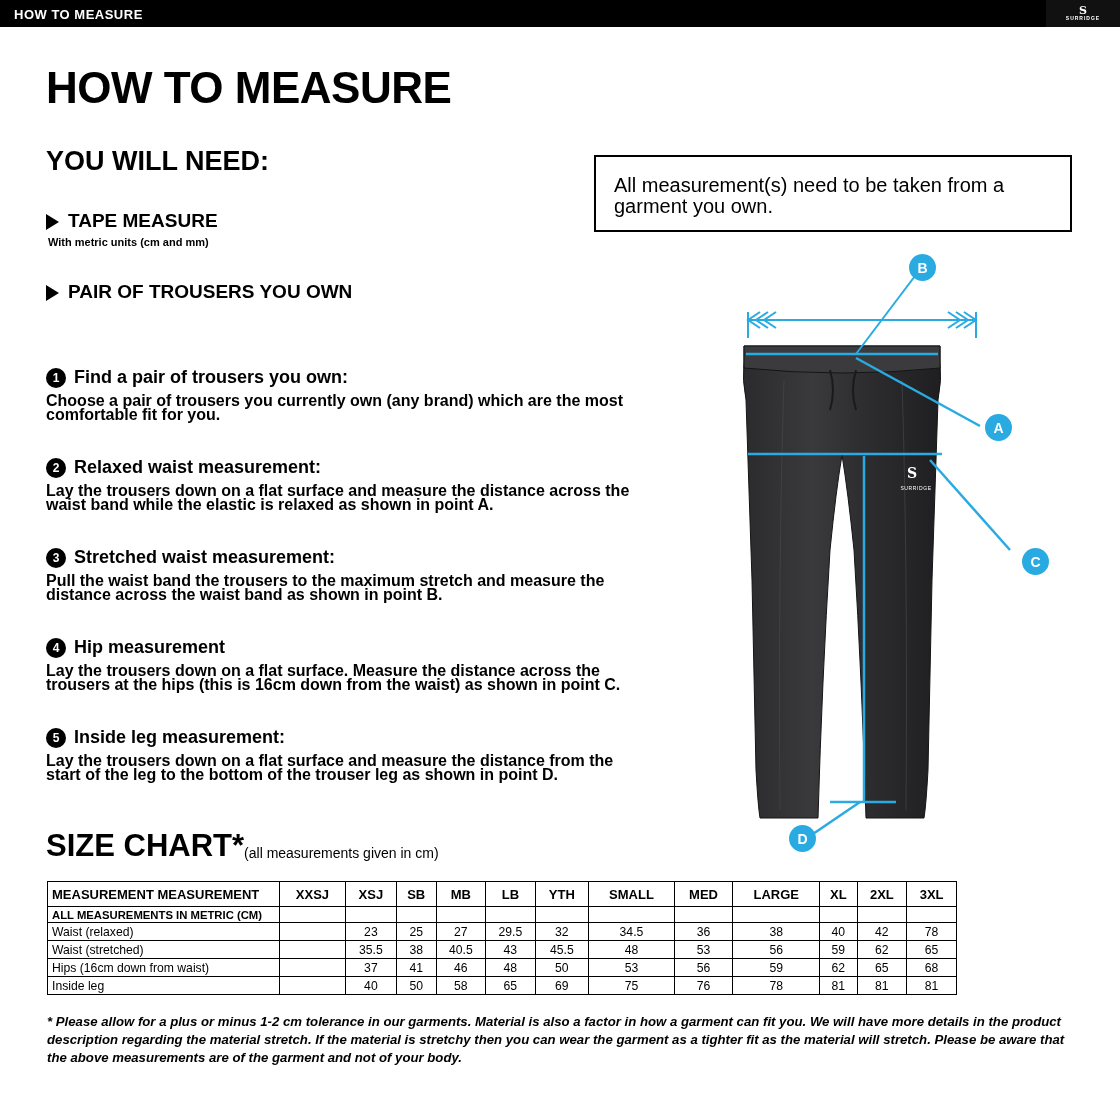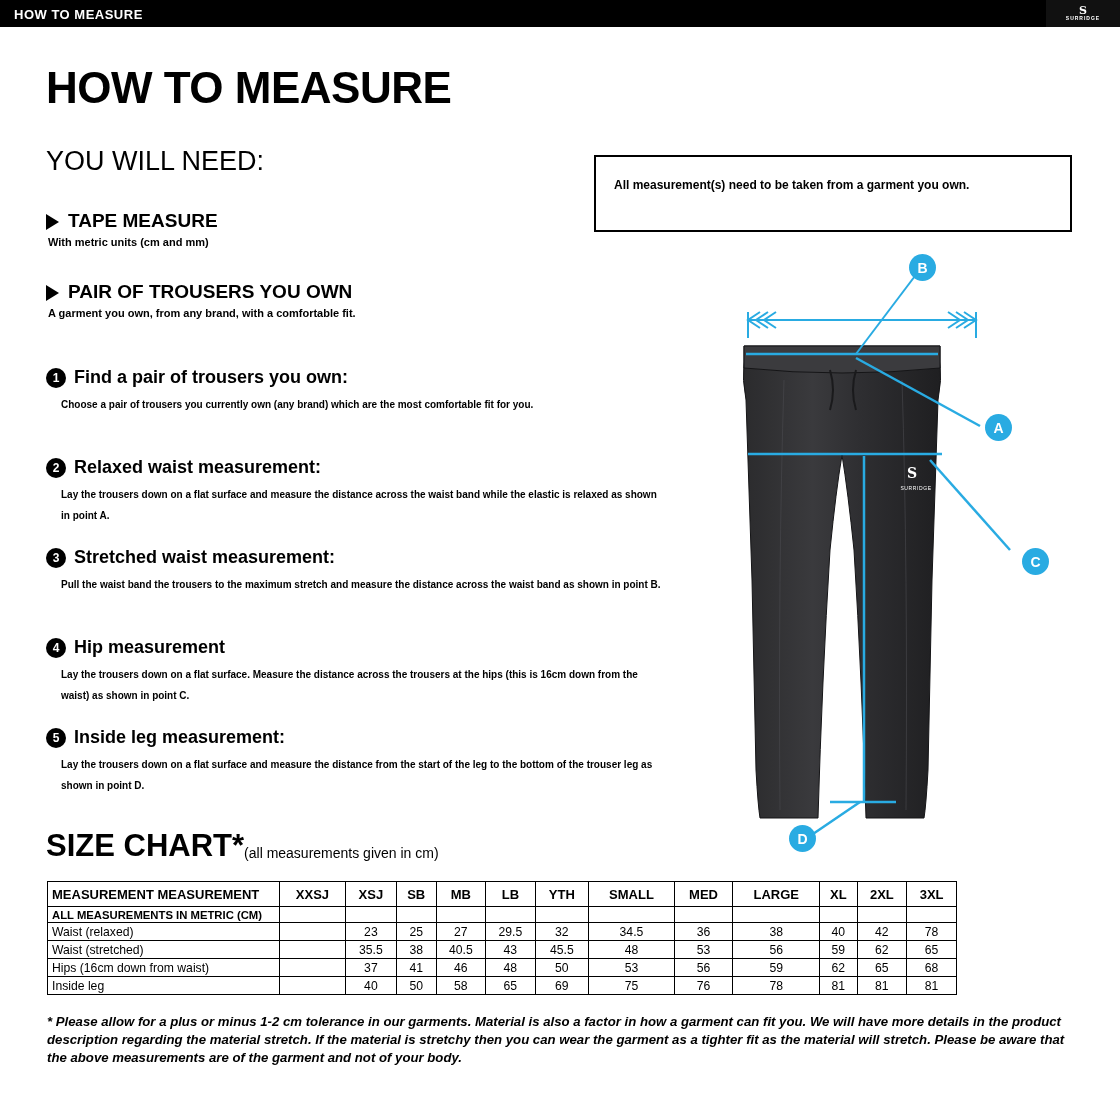--- a/index.html
+++ b/index.html
@@ -58,34 +58,34 @@
     position: absolute;
     left: 46px; top: 63px;
     font-size: 44px;
     font-weight: bold;
     letter-spacing: -0.5px;
   }
   .h2 {
     position: absolute;
     left: 46px; top: 146px;
     font-size: 27px;
-    font-weight: normal;
+    font-weight: bold;
   }
 
   
   .callout {
     position: absolute;
     left: 594px; top: 155px;
     width: 478px; height: 77px;
     border: 2px solid #000000;
     padding: 18px 18px 0 18px;
   }
   .callout-text {
-    font-size: 12px;
-    font-weight: bold;
+    font-size: 20px;
+    font-weight: normal;
     line-height: 21px;
   }
 
   
   .need { position: absolute; }
   .need .tri {
     position: absolute;
     left: 0; top: 4px;
     width: 0; height: 0;
     border-left: 13px solid #000;
@@ -124,25 +124,24 @@
   .step .step-title {
     position: absolute;
     left: 28px; top: 0;
     font-size: 18px;
     font-weight: bold;
     white-space: nowrap;
   }
   .step .step-body {
     position: absolute;
     left: 0; top: 25px;
-    font-size: 10px;
-    font-weight: bold;
-    line-height: 21px;
+    font-size: 16px;
+    font-weight: bold;
+    line-height: 14px;
     width: 600px;
-    margin-left: 15px;
   }
 
   
   .sizechart-head {
     position: absolute;
     left: 46px; top: 828px;
   }
   .sizechart-title {
     font-size: 31px;
     font-weight: bold;
@@ -236,21 +235,20 @@
 
 <div class="need" style="left:46px; top:210px; width:520px; height:46px;">
   <span class="tri"></span>
   <div class="need-title">TAPE MEASURE</div>
   <div class="need-sub">With metric units (cm and mm)</div>
 </div>
 
 <div class="need" style="left:46px; top:281px; width:540px; height:46px;">
   <span class="tri"></span>
   <div class="need-title">PAIR OF TROUSERS YOU OWN</div>
-  <div class="need-sub">A garment you own, from any brand, with a comfortable fit.</div>
 </div>
 
 <div class="step" style="top:367px;">
   <div class="badge">1</div>
   <div class="step-title">Find a pair of trousers you own:</div>
   <div class="step-body" style="top:27px;">Choose a pair of trousers you currently own (any brand) which are the most comfortable fit for you.</div>
 </div>
 
 <div class="step" style="top:457px;">
   <div class="badge">2</div>

